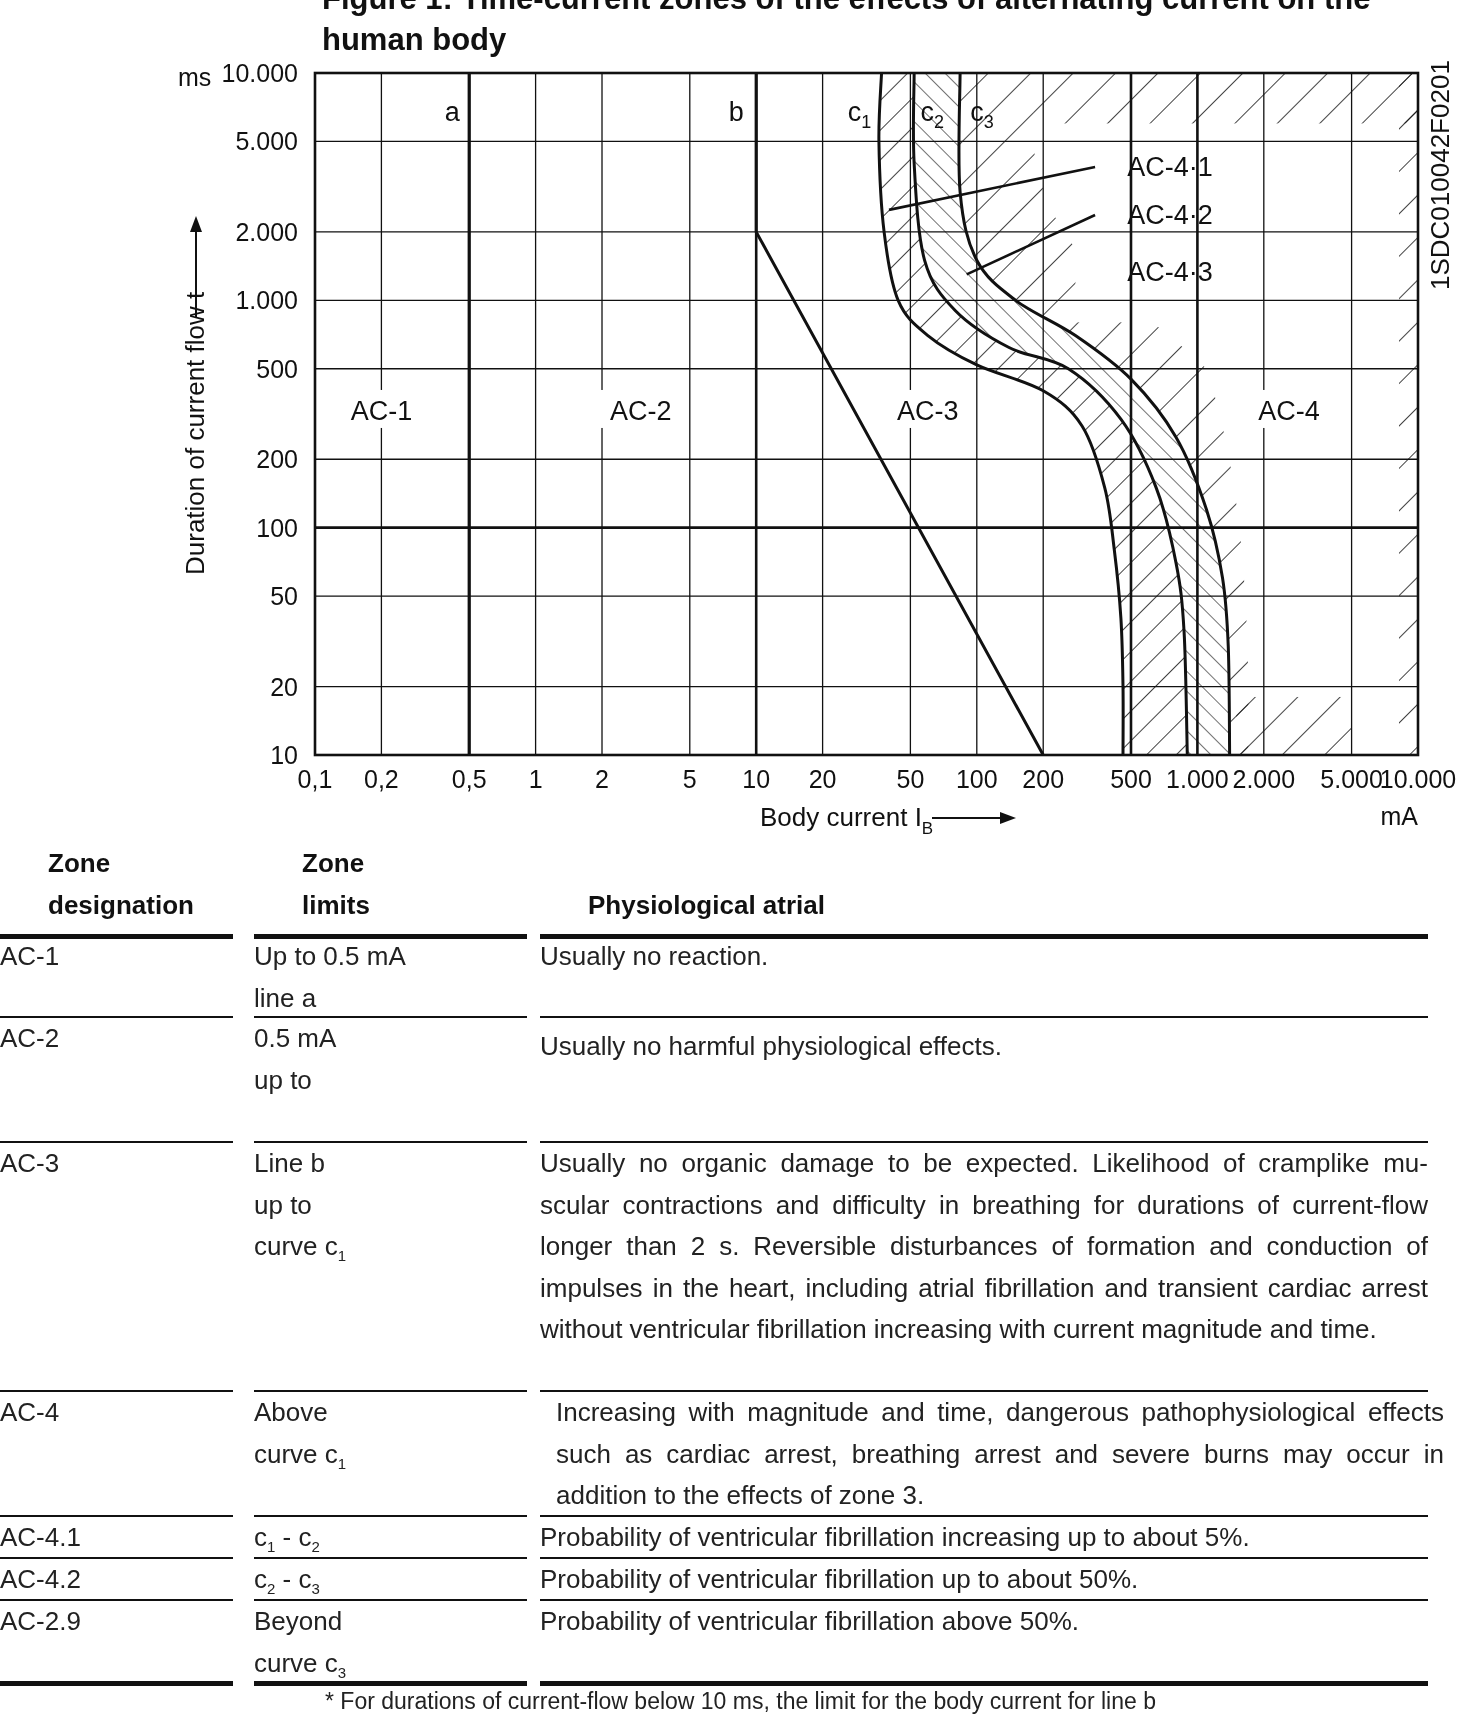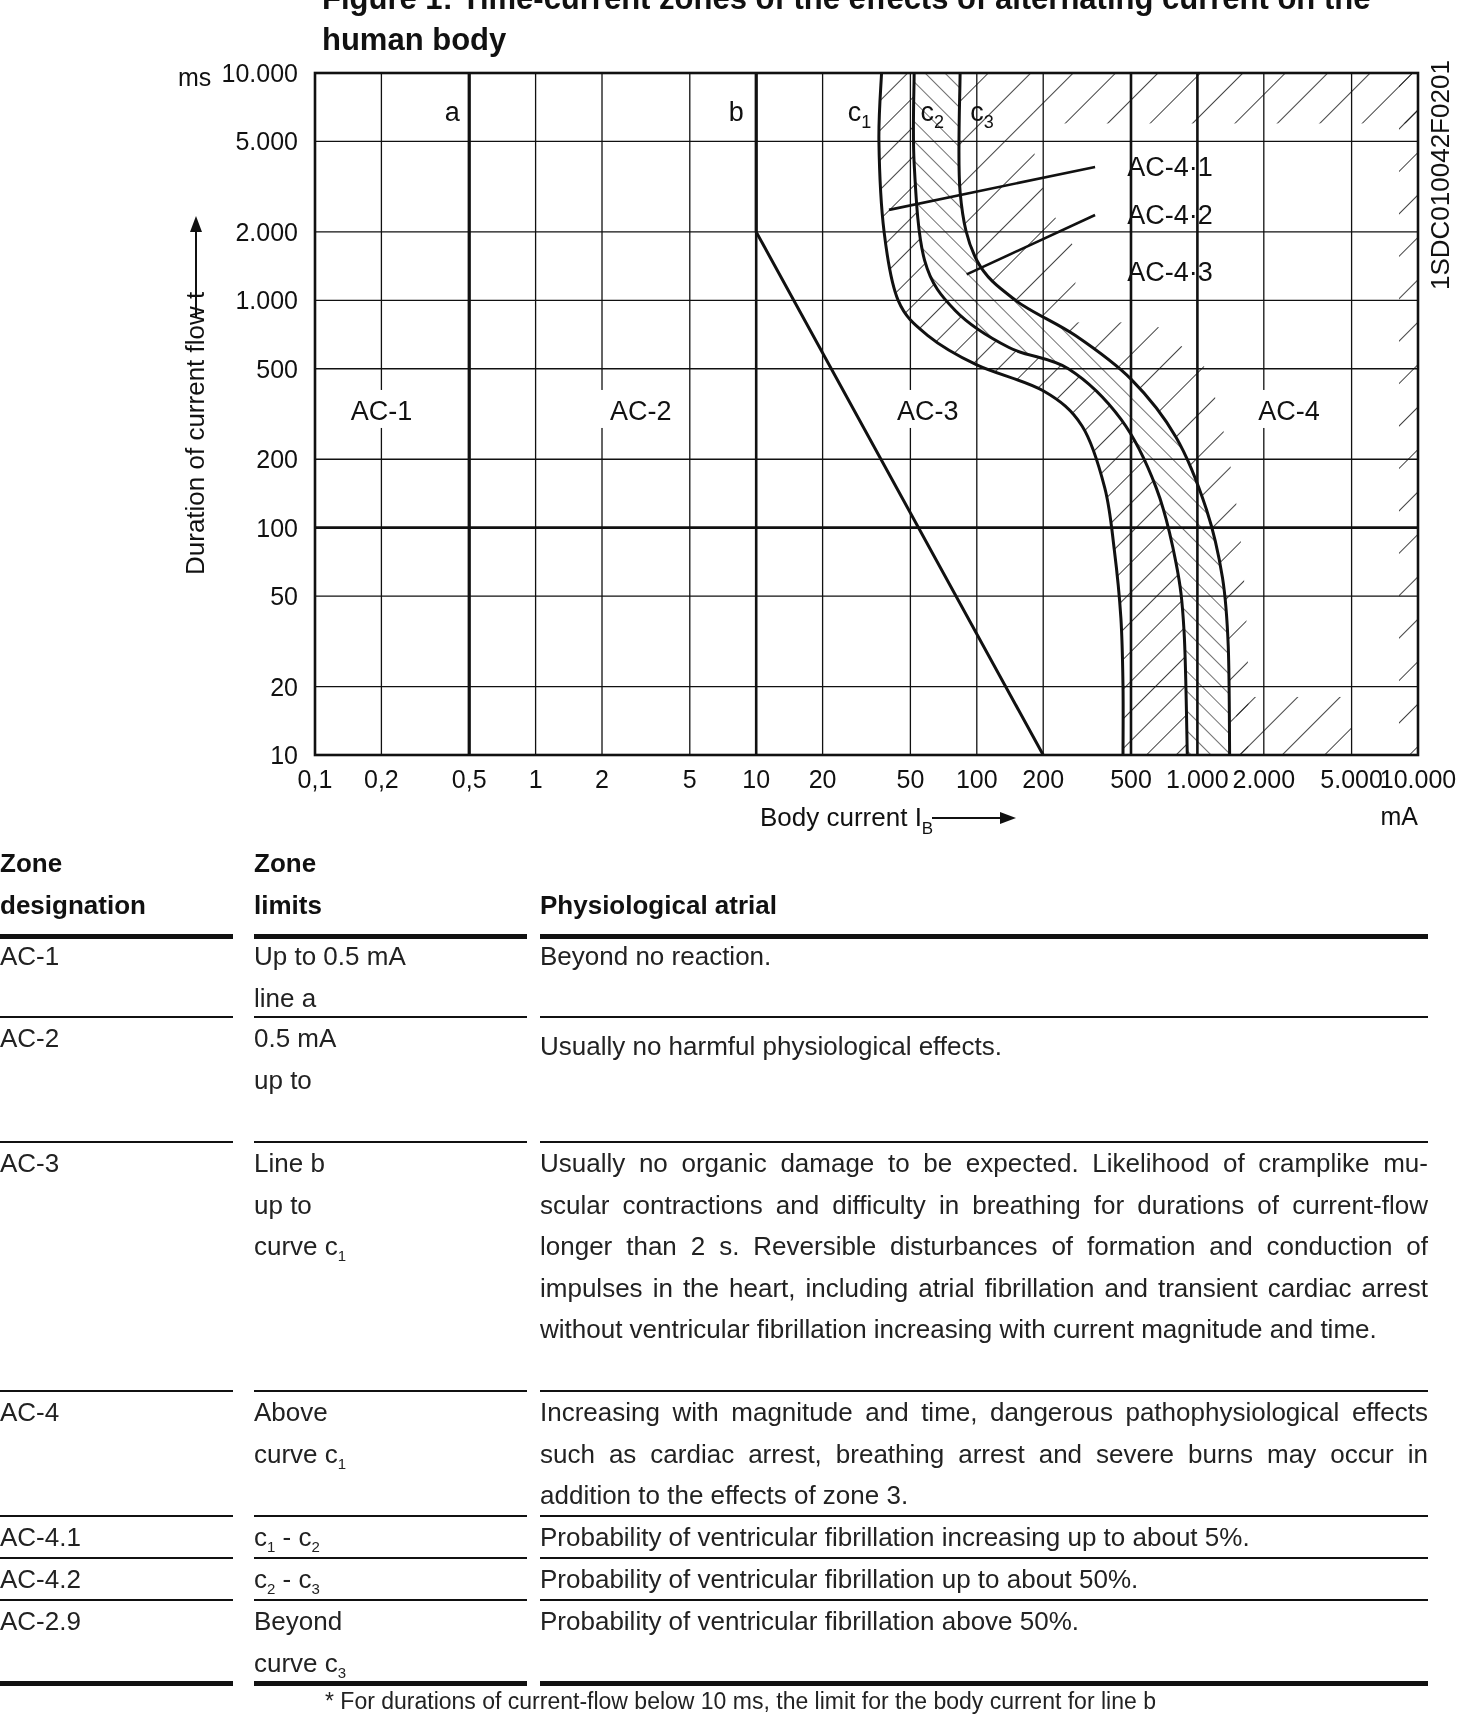--- a/index.html
+++ b/index.html
@@ -4,21 +4,21 @@
 <style>
   html, body { margin:0; padding:0; background:#ffffff; }
   body { width:1459px; height:1718px; position:relative; overflow:hidden; font-family:"Liberation Sans", sans-serif; color:#111; }
   .title { position:absolute; left:322px; top:-22px; width:1100px; font-weight:bold; font-size:31px; line-height:41px; color:#111; }
   svg.chart { position:absolute; left:0; top:0; }
   .tick { font-family:"Liberation Sans", sans-serif; font-size:25px; fill:#111; }
   .zone { font-family:"Liberation Sans", sans-serif; font-size:27px; fill:#111; }
   .lbl { font-family:"Liberation Sans", sans-serif; font-size:26px; fill:#111; }
   .table { position:absolute; left:0; top:0; width:1459px; }
   .cell { position:absolute; font-size:26px; line-height:41.5px; color:#222; }
-  .hdr { position:absolute; font-size:26px; line-height:42px; font-weight:bold; color:#111; }
+  .hdr { position:absolute; font-size:26px; line-height:42px; font-weight:bold; color:#111;padding-left:48px; }
   .rule { position:absolute; height:2px; background:#111; }
   .rule.thick { height:5px; }
   .c1 { left:0; width:233px; }
   .c2 { left:254px; width:273px; }
   .c3 { left:540px; width:888px; text-align:justify; }
   .footnote { position:absolute; left:325px; top:1688px; font-size:23px; color:#222; white-space:nowrap; }
   sub { font-size:15px; vertical-align:-6px; }
 </style>
 </head>
 <body>
@@ -158,21 +158,21 @@
 
   <div id="rows">
       <div class="rule thick c1" style="top: 934px;"></div>
       <div class="rule thick c2" style="top: 934px;"></div>
       <div class="rule thick c3" style="top: 934px;"></div>
       <div class="cell c1" style="top: 936px;">AC-1</div>
       <div class="cell c2" style="top: 936px;">
         <div>Up to 0.5 mA</div>
         <div>line a</div>
       </div>
-      <div class="cell c3" style="top: 936px;">Beyond no reaction.</div>
+      <div class="cell c3" style="top: 936px;">Usually no reaction.</div>
       <div class="rule c1" style="top: 1016px;"></div>
       <div class="rule c2" style="top: 1016px;"></div>
       <div class="rule c3" style="top: 1016px;"></div>
       <div class="cell c1" style="top: 1018px;">AC-2</div>
       <div class="cell c2" style="top: 1018px;">
         <div>0.5 mA</div>
         <div>up to</div>
       </div>
       <div class="cell c3" style="top: 1026px;">Usually no harmful physiological effects.</div>
       <div class="rule c1" style="top: 1141px;"></div>
@@ -186,21 +186,21 @@
       </div>
       <div class="cell c3" style="top: 1143px;">Usually no organic damage to be expected. Likelihood of cramplike mu-scular contractions and difficulty in breathing for durations of current-flow longer than 2 s. Reversible disturbances of formation and conduction of impulses in the heart, including atrial fibrillation and transient cardiac arrest without ventricular fibrillation increasing with current magnitude and time.</div>
       <div class="rule c1" style="top: 1390px;"></div>
       <div class="rule c2" style="top: 1390px;"></div>
       <div class="rule c3" style="top: 1390px;"></div>
       <div class="cell c1" style="top: 1392px;">AC-4</div>
       <div class="cell c2" style="top: 1392px;">
         <div>Above</div>
         <div>curve c<sub>1</sub></div>
       </div>
-      <div class="cell c3" style="top: 1392px;">Increasing with magnitude and time, dangerous pathophysiological effects such as cardiac arrest, breathing arrest and severe burns may occur in addition to the effects of zone 3.</div>
+      <div class="cell c3" style="top: 1392px; margin-left: 16px;">Increasing with magnitude and time, dangerous pathophysiological effects such as cardiac arrest, breathing arrest and severe burns may occur in addition to the effects of zone 3.</div>
       <div class="rule c1" style="top: 1515px;"></div>
       <div class="rule c2" style="top: 1515px;"></div>
       <div class="rule c3" style="top: 1515px;"></div>
       <div class="cell c1" style="top: 1517px;">AC-4.1</div>
       <div class="cell c2" style="top: 1517px;">c<sub>1</sub> - c<sub>2</sub></div>
       <div class="cell c3" style="top: 1517px;">Probability of ventricular fibrillation increasing up to about 5%.</div>
       <div class="rule c1" style="top: 1557px;"></div>
       <div class="rule c2" style="top: 1557px;"></div>
       <div class="rule c3" style="top: 1557px;"></div>
       <div class="cell c1" style="top: 1559px;">AC-4.2</div>

